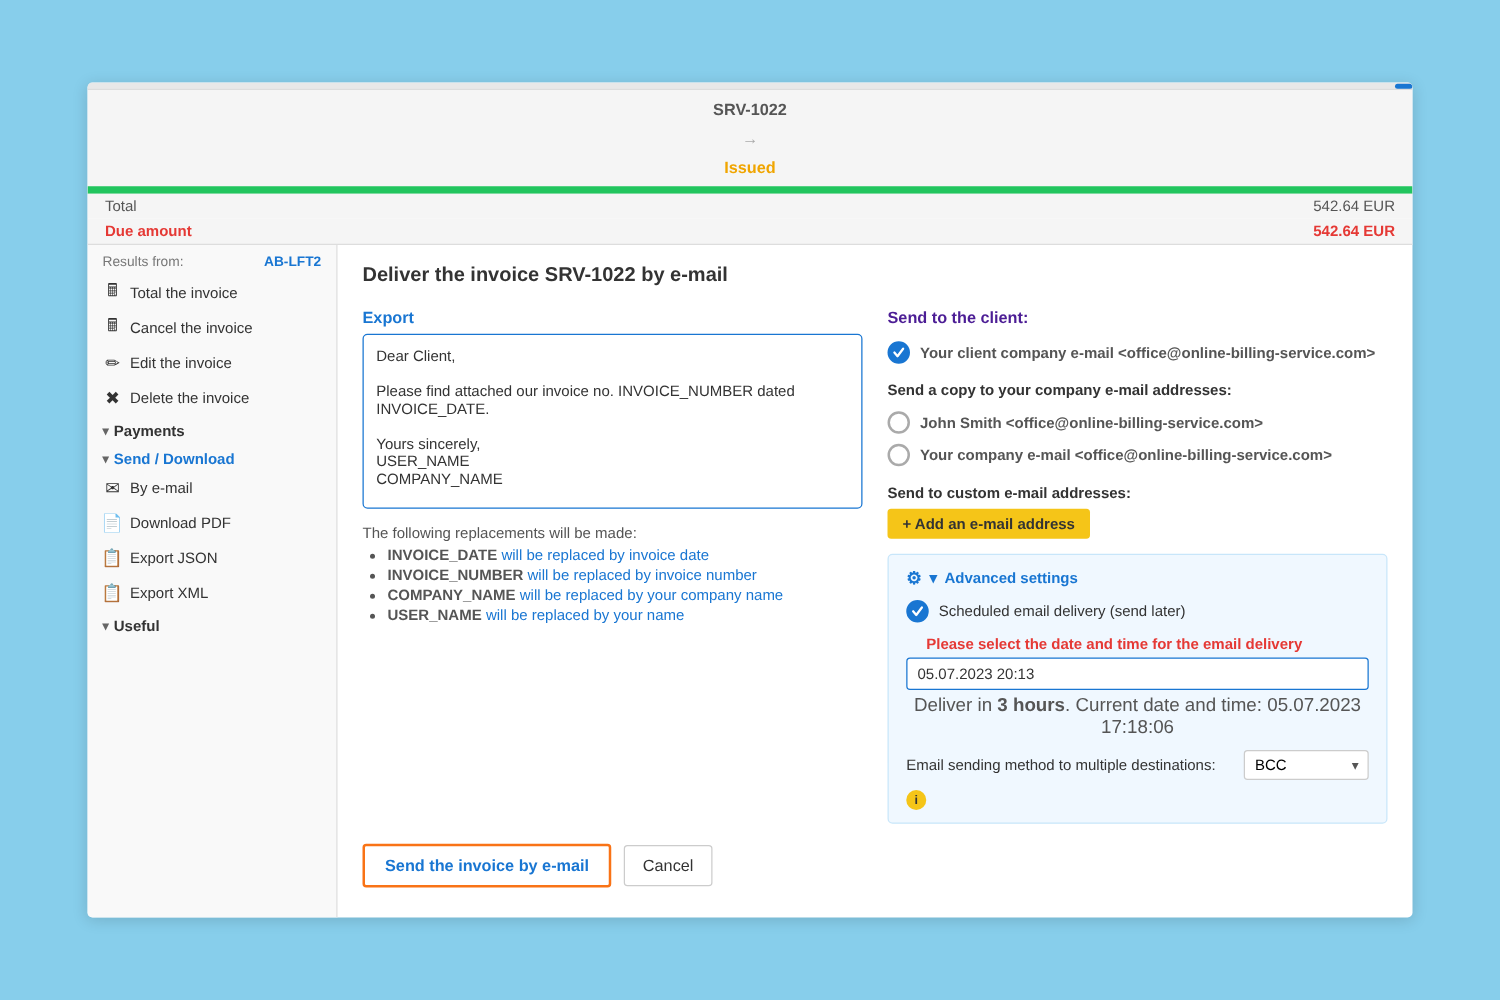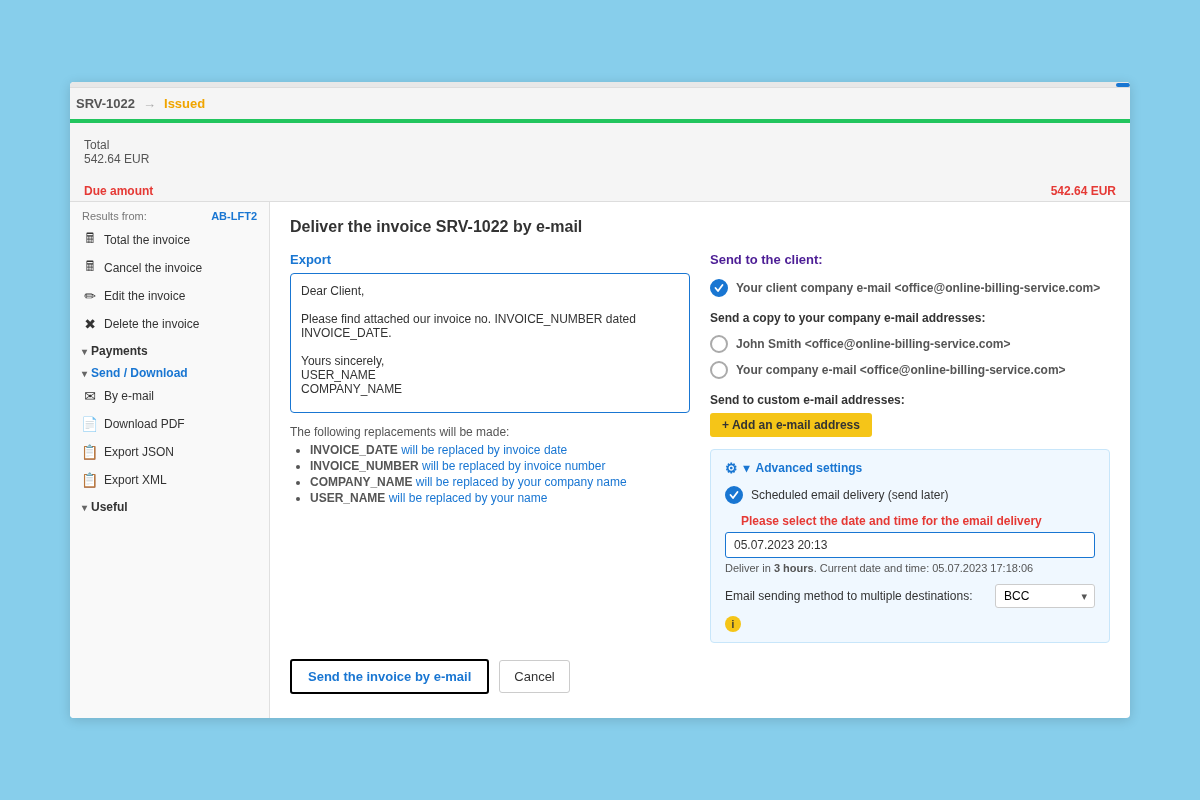--- a/index.html
+++ b/index.html
@@ -15,46 +15,46 @@
     }
     .main-container {
       width: 1060px;
       background: #fff;
       border-radius: 4px;
       box-shadow: 0 2px 12px rgba(0,0,0,0.15);
       overflow: hidden;
     }
     .top-bar {
       background: #f5f5f5;
-      border-bottom: 4px solid #22c55e;
-      padding: 8px 6px;
+      border-bottom: 6px solid #22c55e;
+      padding: 8px 16px;
       display: flex;
       align-items: center;
       gap: 8px;
       font-size: 13px;
+      flex-direction: column;
     }
     .invoice-id {
       color: #555;
       font-weight: bold;
     }
     .arrow {
       color: #aaa;
     }
     .status-issued {
       color: #f0a500;
       font-weight: bold;
     }
     .total-row {
       display: flex;
       justify-content: space-between;
-      padding: 15px 14px;
+      padding: 3px 14px;
       font-size: 12px;
       color: #555;
       background: #f5f5f5;
-      flex-direction: column;
     }
     .due-amount-row {
       display: flex;
       justify-content: space-between;
       padding: 3px 14px;
       font-size: 12px;
       background: #f5f5f5;
       border-bottom: 1px solid #ddd;
     }
     .due-amount-label {
@@ -266,23 +266,24 @@
       width: 100%;
       border: 1.5px solid #1976d2;
       border-radius: 3px;
       padding: 5px 8px;
       font-size: 12px;
       background: #fff;
       color: #333;
       margin-bottom: 4px;
     }
     .deliver-info {
-      font-size: 11px;
+      font-size: 15px;
       color: #555;
       margin-bottom: 10px;
+      text-align: center;
     }
     .email-method-row {
       display: flex;
       align-items: center;
       gap: 8px;
       font-size: 12px;
     }
     .method-label { color: #333; flex: 1; }
     .method-select {
       border: 1px solid #ccc;
@@ -323,21 +324,21 @@
     }
     
     .bottom-buttons {
       padding: 16px 0 8px;
       display: flex;
       gap: 10px;
       align-items: center;
     }
     .send-btn {
       background: #fff;
-      border: 2px solid #000000;
+      border: 2px solid #f97316;
       border-radius: 3px;
       padding: 8px 16px;
       font-size: 13px;
       color: #1976d2;
       font-weight: bold;
       cursor: pointer;
     }
     .cancel-btn {
       background: #fff;
       border: 1px solid #ccc;

